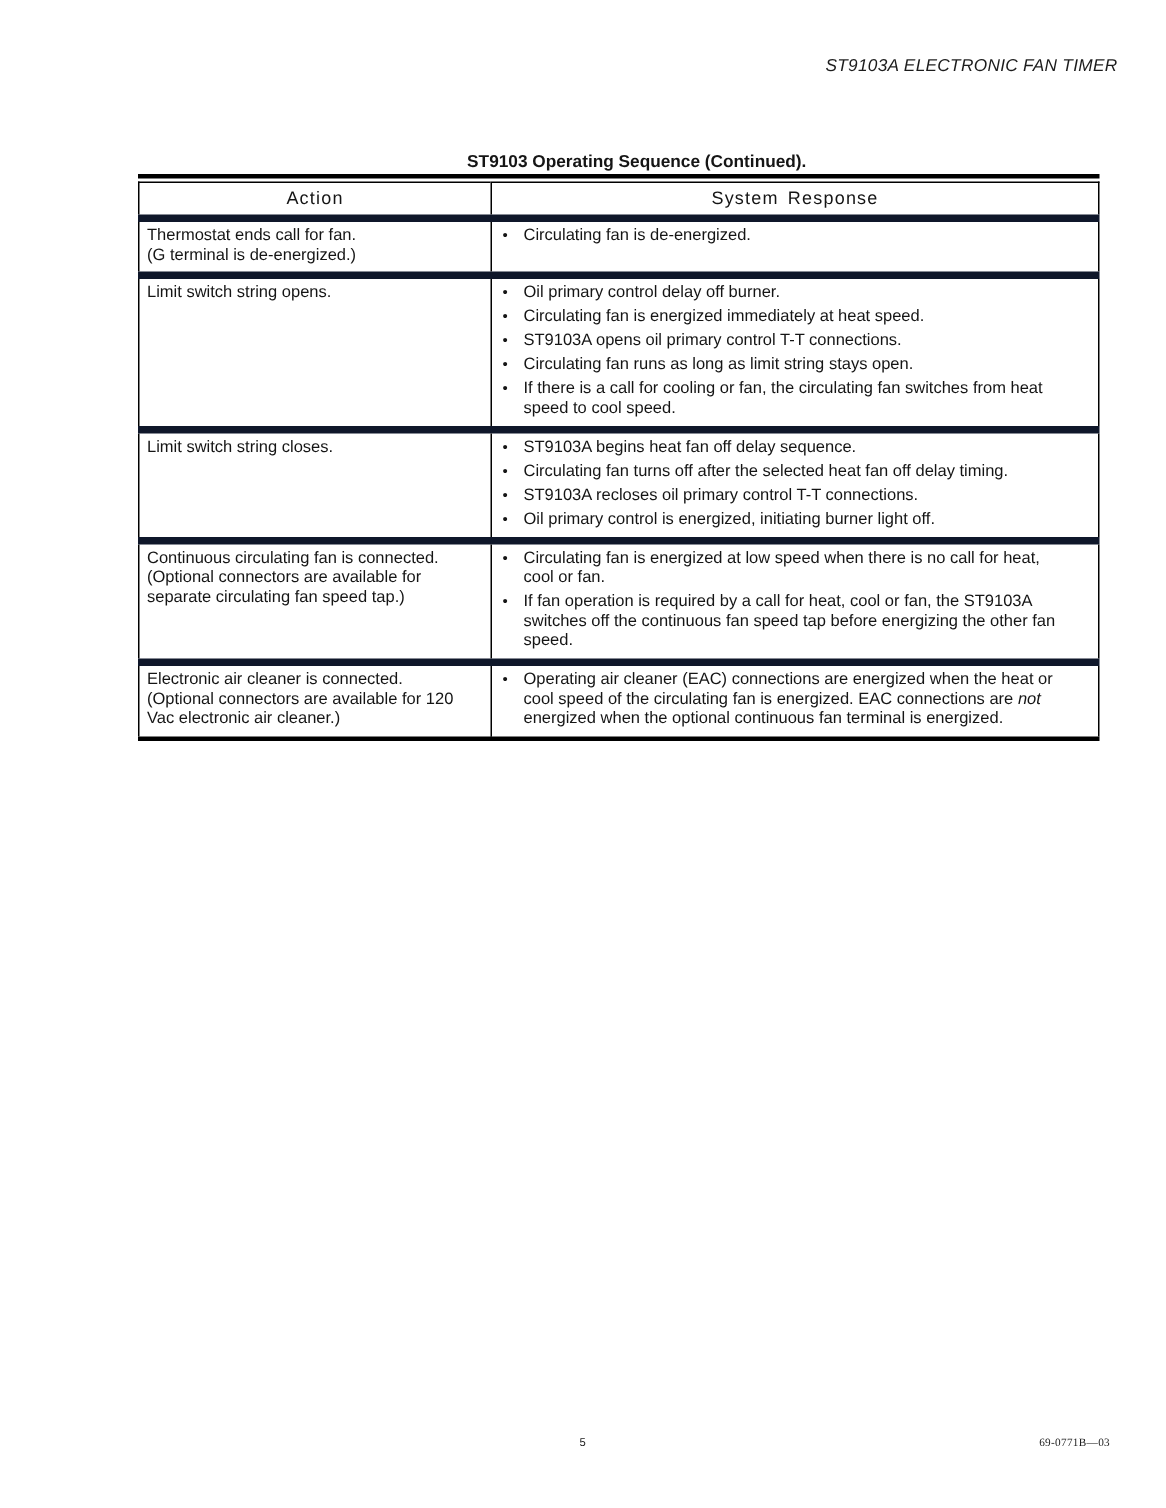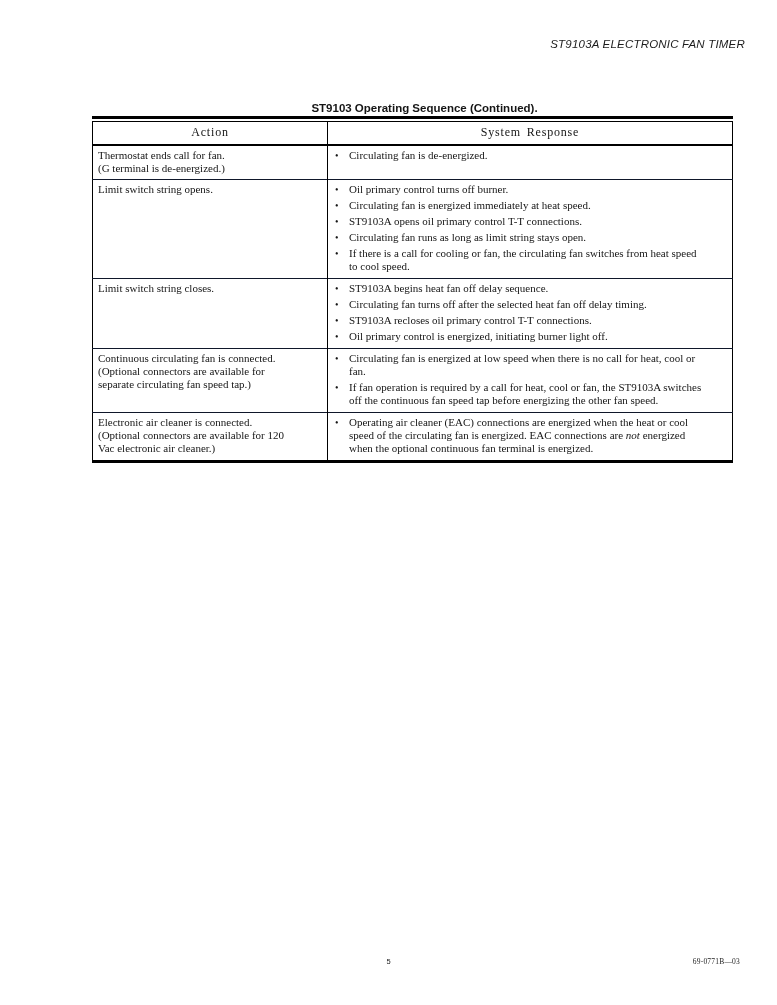--- a/index.html
+++ b/index.html
@@ -36,35 +36,34 @@
     margin-bottom: 2px;
   }
   table {
     width: 100%;
     border-collapse: collapse;
     table-layout: fixed;
     border-left: 1.5px solid #000;
     border-right: 1.5px solid #000;
     border-top: 1px solid #000;
     border-bottom: 3px solid #000;
-    font-family: Liberation Serif, serif;
   }
   th {
     font-weight: normal;
     font-size: 12px;
     letter-spacing: 0.8px;
     word-spacing: 2px;
     text-align: center;
     padding: 3px 2px 4px 2px;
     border-bottom: 2px solid #000;
   }
   .col-action { width: 230px; }
   th.col-action, td.action-cell { border-right: 1.5px solid #000; }
   td {
-    border-top: 1px solid #0f172a;
+    border-top: 5px solid #0f172a;
     vertical-align: top;
     font-size: 11px;
     line-height: 13px;
   }
   td.action-cell {
     padding: 3px 2px 4px 5px;
     white-space: pre-line;
   }
   td.response-cell {
     padding: 3px 26px 2px 0;
@@ -125,21 +124,21 @@
                 <span class="bullet">•</span>
                 <span class="bullet-text"><span>Circulating fan is de-energized.</span></span>
               </div>
             </td>
           </tr>
           <tr>
             <td class="action-cell">Limit switch string opens.</td>
             <td class="response-cell">
               <div class="bullet-item">
                 <span class="bullet">•</span>
-                <span class="bullet-text"><span>Oil primary control turns off burner.</span></span>
+                <span class="bullet-text"><span>Oil primary control delay off burner.</span></span>
               </div>
               <div class="bullet-item">
                 <span class="bullet">•</span>
                 <span class="bullet-text"><span>Circulating fan is energized immediately at heat speed.</span></span>
               </div>
               <div class="bullet-item">
                 <span class="bullet">•</span>
                 <span class="bullet-text"><span>ST9103A opens oil primary control T-T connections.</span></span>
               </div>
               <div class="bullet-item">

